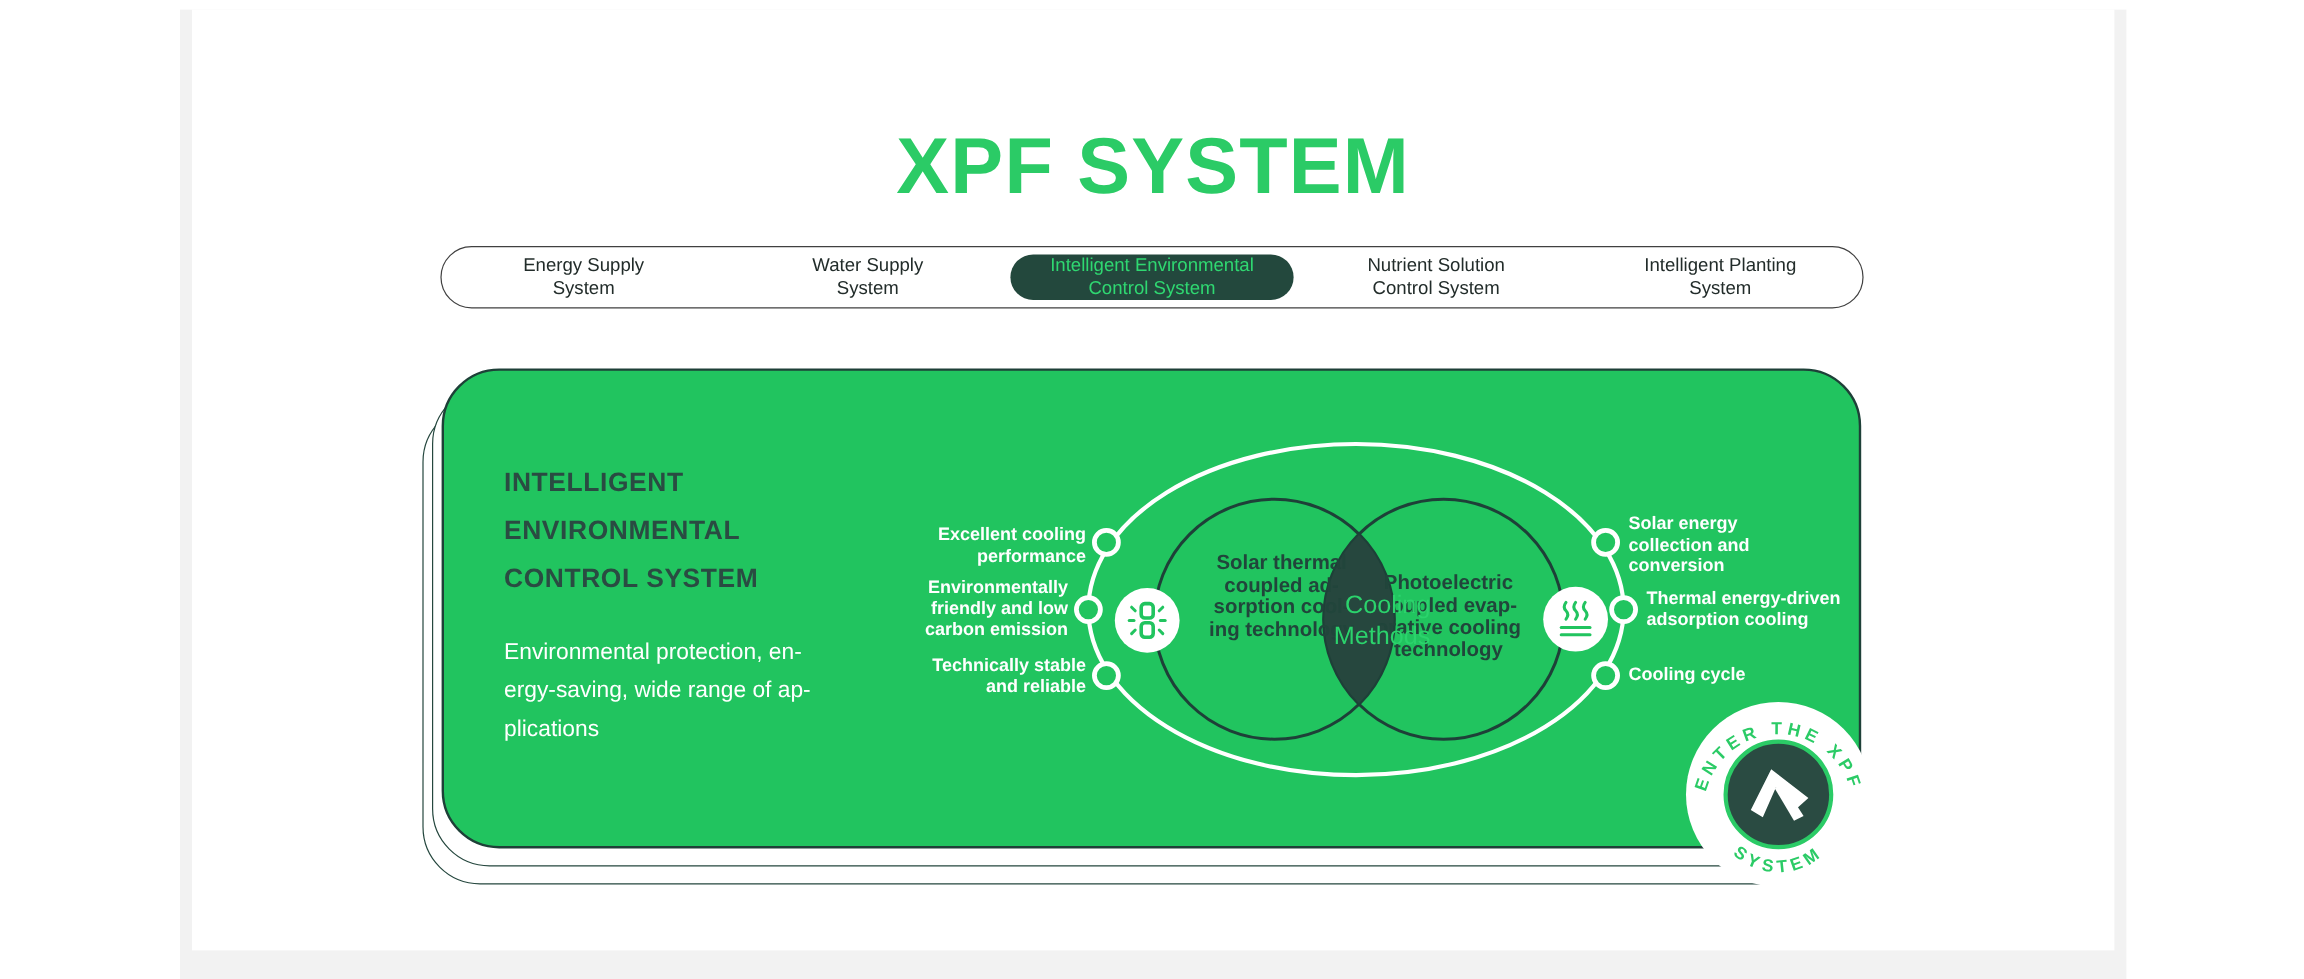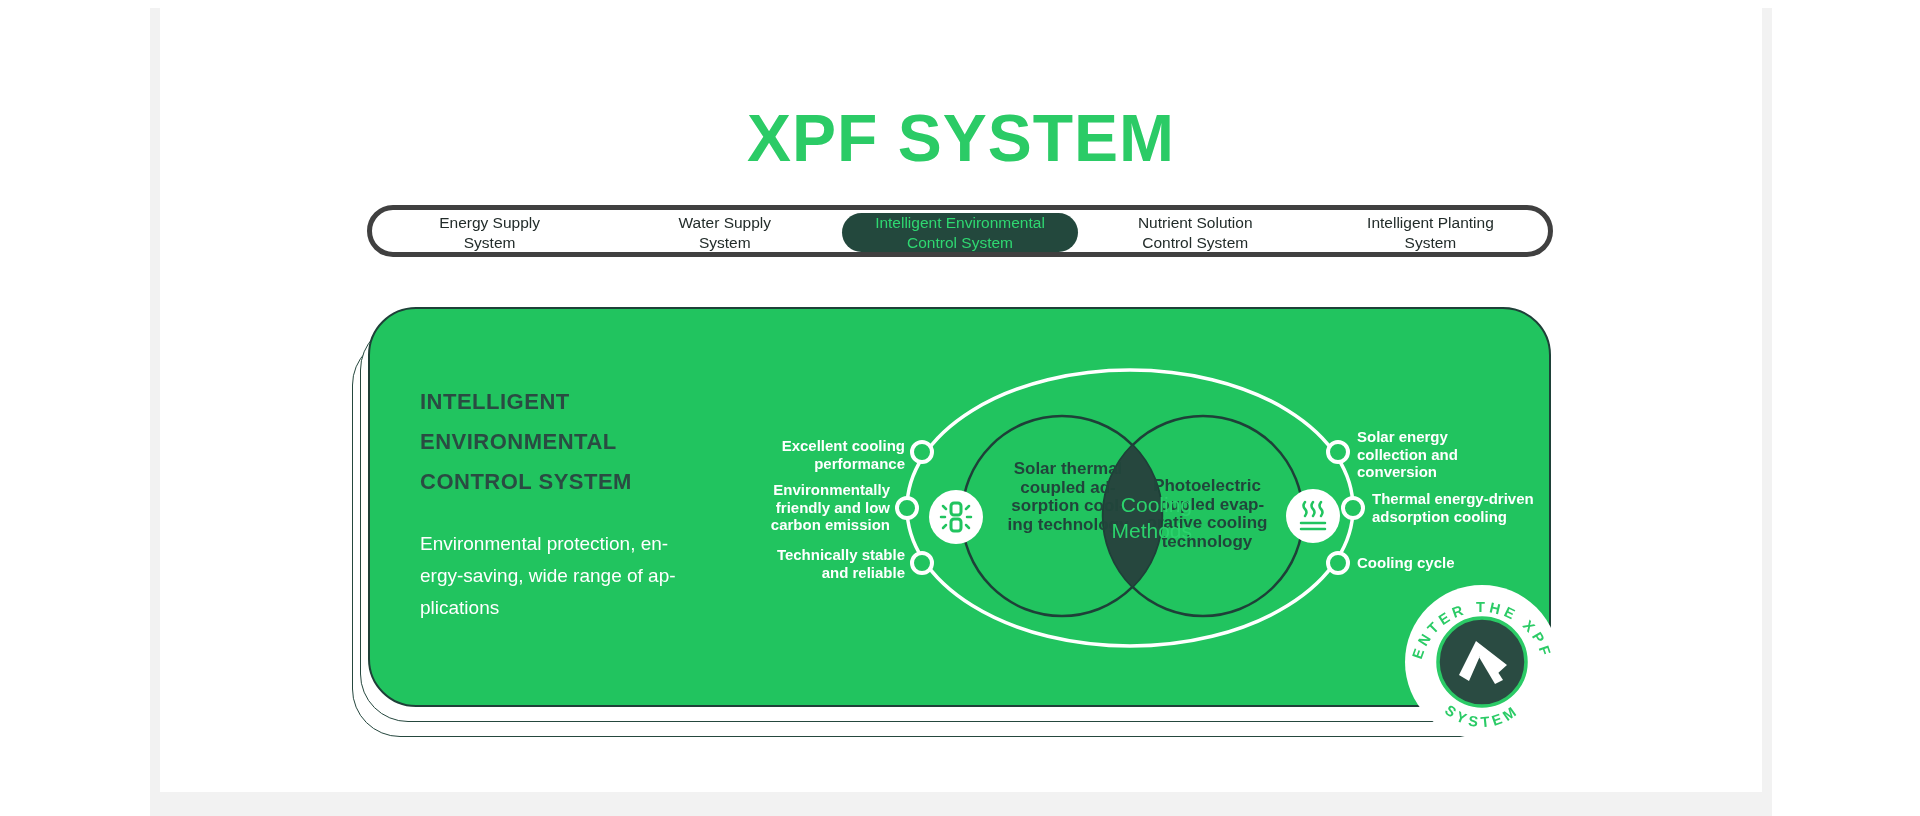--- a/index.html
+++ b/index.html
@@ -10,22 +10,22 @@
   
   .page-frame { position:absolute; left:150px; top:8px; width:1622px; height:808px; background:#f2f2f2; }
   .content-sheet { position:absolute; left:160px; top:8px; width:1602px; height:784px; background:#ffffff; }
 
   
   .page-title { position:absolute; left:561px; top:72px; width:800px; text-align:center;
                 font-size:66px; font-weight:800; letter-spacing:1px; color:#2bcb66;margin-top:28px; }
 
   
   .tabbar { position:absolute; left:367px; top:205px; width:1186px; height:52px;
-            background:#ffffff; border:5px solid #404040; border-radius:27px;
-            display:flex; align-items:flex-end; }
+            background:#ffffff; border:1px solid #404040; border-radius:27px;
+            display:flex; align-items:center; }
   .tab { flex:1; display:flex; align-items:center; justify-content:center;
          font-size:15.5px; line-height:1.25; color:#222c2a; text-align:center;
          white-space:pre-line; cursor:pointer; border-radius:27px; }
   .tab.active { background:#23483d; color:#2fd871; font-weight:400; }
 
   
   .card-layer { position:absolute; width:1183px; height:400px; background:#ffffff;
                 border:1.5px solid #25473e; border-radius:48px; }
   .layer2 { left:352px; top:337px; }
   .layer1 { left:360px; top:322px; }

